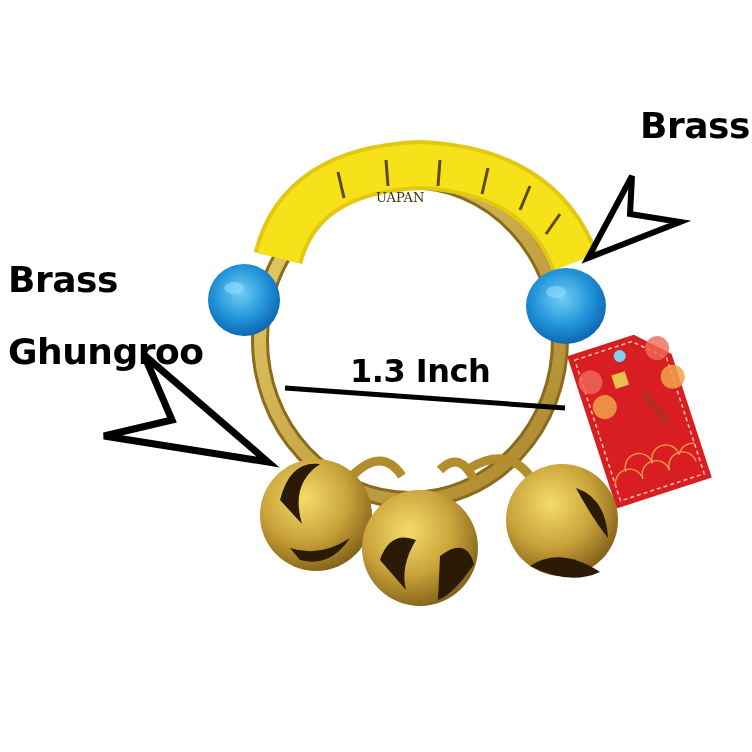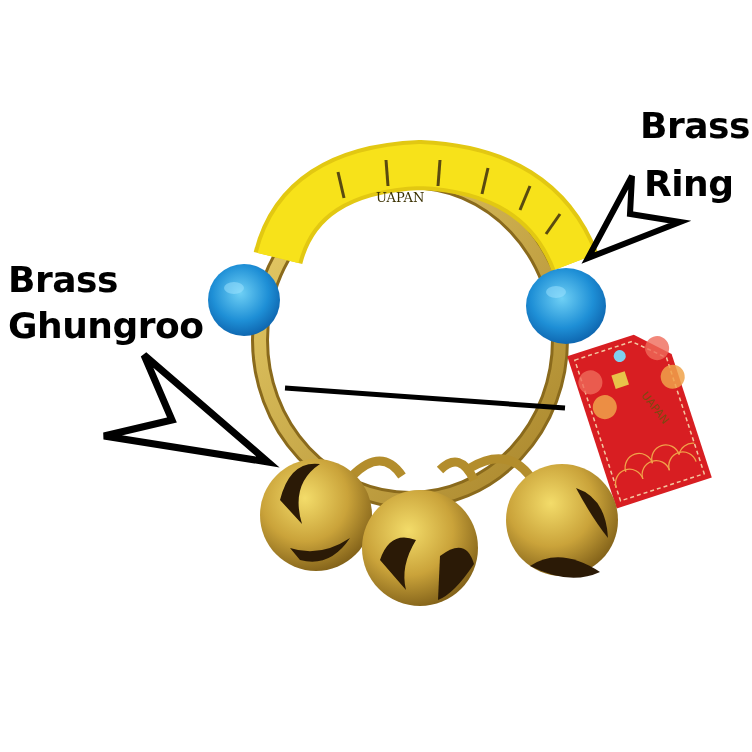--- a/index.html
+++ b/index.html
@@ -10,21 +10,21 @@
     }
     svg.art { position: absolute; left: 0; top: 0; }
     .label {
       position: absolute; font-weight: bold; color: #000;
       font-family: "DejaVu Sans", "Liberation Sans", sans-serif;
       line-height: 1; white-space: nowrap; letter-spacing: -0.5px; text-align: right;
     }
     #lbl-ring-1 { left: 640px; top: 108px; font-size: 36px; }
     #lbl-ring-2 { left: 644px; top: 166px; font-size: 36px; }
     #lbl-ghung-1 { left: 8px; top: 262px; font-size: 36px; }
-    #lbl-ghung-2 { left: 8px; top: 308px; font-size: 36px; }
+    #lbl-ghung-2 { left: 8px; top: 334px; font-size: 36px; }
     #lbl-dim { left: 350px; top: 355px; font-size: 32px; }
   </style>
 </head>
 <body>
 
 <div id="stage">
 
   <svg class="art" width="752" height="752" viewBox="0 0 752 752">
     <defs>
       <radialGradient id="bellGrad" cx="40%" cy="35%" r="70%">
@@ -118,16 +118,16 @@
 
     <g>
       <path d="M 632 176 L 588 258 L 680 222 L 630 214 Z" fill="none" stroke="#000" stroke-width="6" stroke-linejoin="miter"></path>
     </g>
     <g>
       <path d="M 144 355 L 172 420 L 104 436 L 268 462 Z" fill="none" stroke="#000" stroke-width="7" stroke-linejoin="miter"></path>
     </g>
   </svg>
 
   <div class="label" id="lbl-ring-1">Brass</div>
-  <div class="label" id="lbl-ring-2">Ring</div>
   <div class="label" id="lbl-ghung-1">Brass</div>
   <div class="label" id="lbl-ghung-2">Ghungroo</div>
+  <div class="label" id="lbl-dim">1.3 Inch</div>
 </div>
 
 </body></html>

